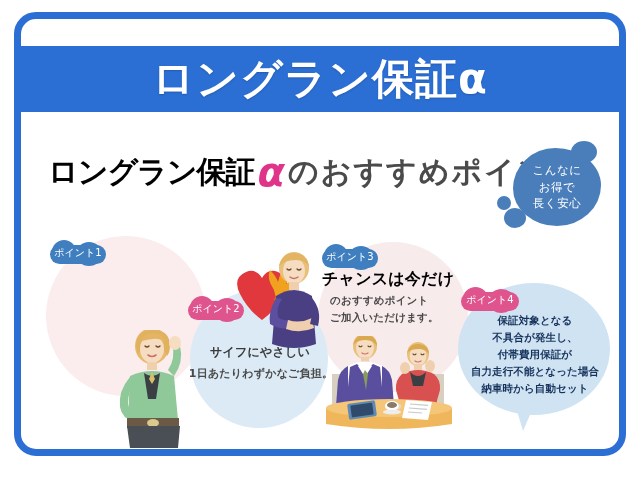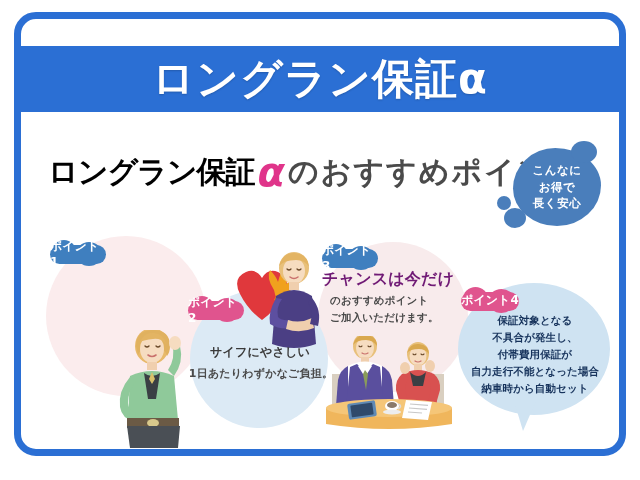--- a/index.html
+++ b/index.html
@@ -45,42 +45,42 @@
   }
   .bubble-top::before{
     content:"";position:absolute;left:-9px;bottom:-2px;width:22px;height:20px;
     background:#4a7ebb;border-radius:50%;
   }
   .bubble-top::after{
     content:"";position:absolute;left:58px;top:-7px;width:26px;height:22px;
     background:#4a7ebb;border-radius:50%;
   }
   .bubble-top .bt-line{
-    position:relative;z-index:2;color:#fff;font-size:11.5px;font-weight:bold;
+    position:relative;z-index:2;color:#fff;font-size:11.5px;font-weight:normal;
     line-height:1.45;letter-spacing:.5px;
   }
   .dot-small{
     position:absolute;left:497px;top:196px;width:14px;height:14px;
     background:#4a7ebb;border-radius:50%;
   }
 
   
   .blob{position:absolute;border-radius:50%;}
   .blob-p1{left:46px;top:236px;width:160px;height:160px;background:#fbeced;}
   .blob-p2{left:190px;top:290px;width:138px;height:138px;background:#dceaf5;}
   .blob-p3{left:318px;top:242px;width:150px;height:150px;background:#f8ebec;}
 
   
   .badge{position:absolute;height:26px;}
   .badge .lobe{position:absolute;border-radius:50%;}
   .badge .plate{position:absolute;left:0;top:5px;height:19px;border-radius:10px;}
   .badge .btxt{
     position:absolute;left:0;top:0;width:100%;height:26px;z-index:3;
     display:flex;align-items:center;justify-content:center;
-    color:#ffffff;font-size:12px;font-weight:bold;letter-spacing:0;
+    color:#ffffff;font-size:10px;font-weight:normal;letter-spacing:0;
   }
   .badge.blue .lobe,.badge.blue .plate{background:#3f7fbf;}
   .badge.pink .lobe,.badge.pink .plate{background:#e0548e;}
 
   .badge-p1{left:50px;top:240px;width:56px;}
   .badge-p1 .l1{left:2px;top:0;width:24px;height:24px;}
   .badge-p1 .l2{left:26px;top:2px;width:26px;height:24px;}
   .badge-p1 .plate{width:56px;}
 
   .badge-p2{left:188px;top:296px;width:56px;}
@@ -105,21 +105,21 @@
   }
   .p2-head{
     position:absolute;left:192px;top:344px;width:136px;text-align:center;
     color:#3a3a3a;font-size:12px;font-weight:bold;letter-spacing:.2px;
   }
   .p2-sub{
     position:absolute;left:188px;top:366px;width:146px;text-align:center;
     color:#4a4a4a;font-size:11px;font-weight:bold;letter-spacing:.2px;
   }
   .p3-head{
-    position:absolute;left:322px;top:269px;color:#701a75;
+    position:absolute;left:322px;top:269px;color:#000000;
     font-size:16px;font-weight:bold;letter-spacing:.2px;
   }
   .p3-sub{
     position:absolute;left:330px;top:292px;color:#4a4a4a;
     font-size:10.5px;font-weight:bold;line-height:1.6;letter-spacing:.2px;
   }
 
   
   .bubble-p4{
     position:absolute;left:458px;top:283px;width:152px;height:132px;

